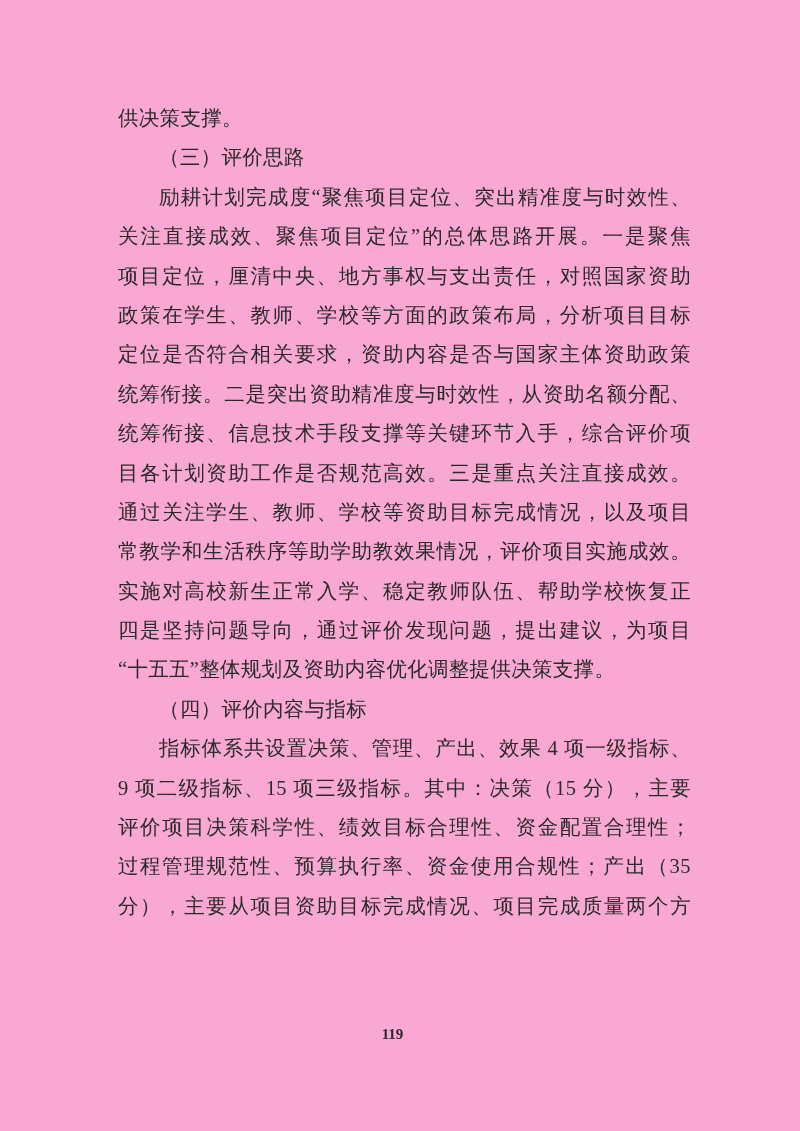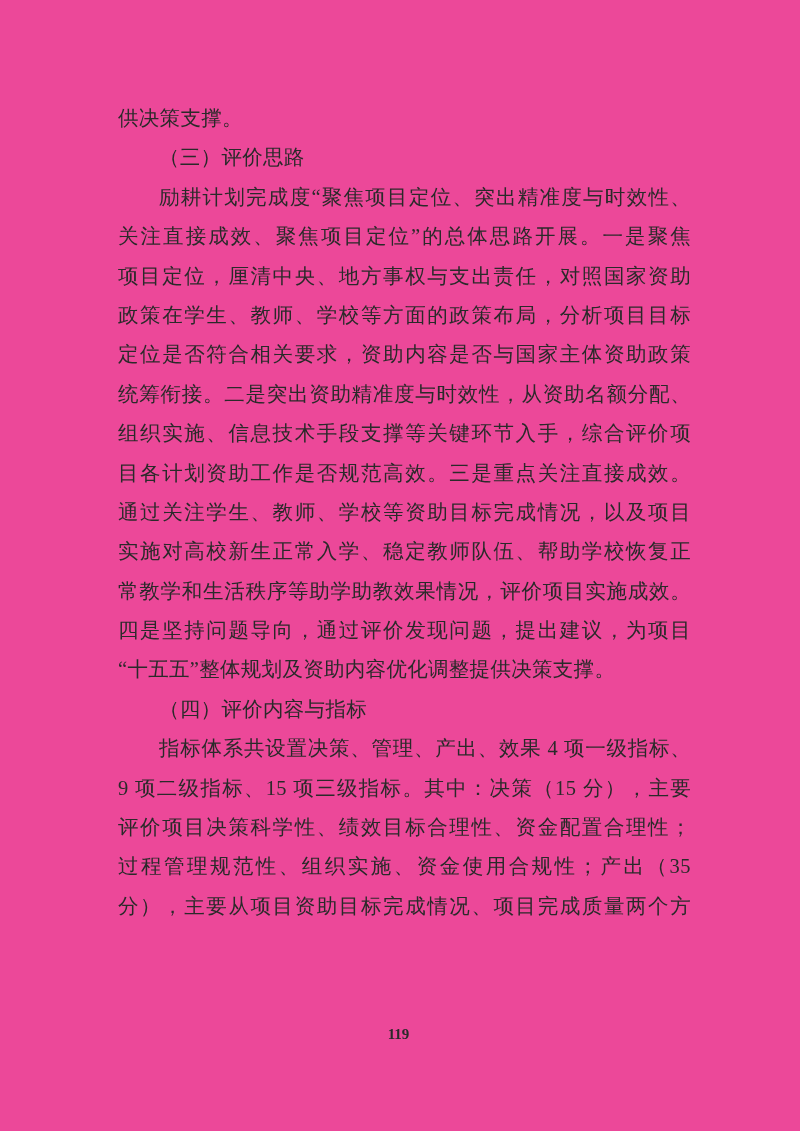--- a/index.html
+++ b/index.html
@@ -4,21 +4,21 @@
 <style>
   html, body {
     margin: 0;
     padding: 0;
     background: #ffffff;
   }
   .page {
     position: relative;
     width: 800px;
     height: 1131px;
-    background: #ec4899;
+    background: #f9a8d4;
     overflow: hidden;
     font-family: "Liberation Serif", "DejaVu Serif", serif;
   }
   .text-block {
     position: absolute;
     left: 118px;
     top: 99px;
     width: 573px;
   }
   .doc-line {
@@ -37,21 +37,21 @@
   }
   .doc-line.indent {
     text-indent: 41px;
   }
   .doc-line b {
     font-weight: 400;
     letter-spacing: 0.5px;
   }
   .page-number {
     position: absolute;
-    left: 112px;
+    left: 106px;
     width: 573px;
     top: 1026px;
     text-align: center;
     font-size: 15px;
     font-weight: 700;
     color: #2a2a2a;
     font-family: "Liberation Serif", "DejaVu Serif", serif;
   }
 </style>
 </head>
@@ -60,28 +60,28 @@
 <div class="page">
   <div class="text-block">
       <div class="doc-line"><span>供决策支撑。</span></div>
       <div class="doc-line indent"><span>（三）评价思路</span></div>
       <div class="doc-line justify indent"><span>励耕计划完成度“聚焦项目定位、突出精准度与时效性、</span></div>
       <div class="doc-line justify"><span>关注直接成效、聚焦项目定位”的总体思路开展。一是聚焦</span></div>
       <div class="doc-line justify"><span>项目定位，厘清中央、地方事权与支出责任，对照国家资助</span></div>
       <div class="doc-line justify"><span>政策在学生、教师、学校等方面的政策布局，分析项目目标</span></div>
       <div class="doc-line justify"><span>定位是否符合相关要求，资助内容是否与国家主体资助政策</span></div>
       <div class="doc-line justify"><span>统筹衔接。二是突出资助精准度与时效性，从资助名额分配、</span></div>
-      <div class="doc-line justify"><span>组织实施、信息技术手段支撑等关键环节入手，综合评价项</span></div>
+      <div class="doc-line justify"><span>统筹衔接、信息技术手段支撑等关键环节入手，综合评价项</span></div>
       <div class="doc-line justify"><span>目各计划资助工作是否规范高效。三是重点关注直接成效。</span></div>
       <div class="doc-line justify"><span>通过关注学生、教师、学校等资助目标完成情况，以及项目</span></div>
+      <div class="doc-line justify"><span>常教学和生活秩序等助学助教效果情况，评价项目实施成效。</span></div>
       <div class="doc-line justify"><span>实施对高校新生正常入学、稳定教师队伍、帮助学校恢复正</span></div>
-      <div class="doc-line justify"><span>常教学和生活秩序等助学助教效果情况，评价项目实施成效。</span></div>
       <div class="doc-line justify"><span>四是坚持问题导向，通过评价发现问题，提出建议，为项目</span></div>
       <div class="doc-line"><span>“十五五”整体规划及资助内容优化调整提供决策支撑。</span></div>
       <div class="doc-line indent"><span>（四）评价内容与指标</span></div>
       <div class="doc-line justify indent"><span>指标体系共设置决策、管理、产出、效果 4 项一级指标、</span></div>
       <div class="doc-line justify"><span>9 项二级指标、15 项三级指标。其中：决策（</span><b>15</b><span> 分），主要</span></div>
       <div class="doc-line justify"><span>评价项目决策科学性、绩效目标合理性、资金配置合理性；</span></div>
-      <div class="doc-line justify"><span>过程管理规范性、组织实施、资金使用合规性；产出（</span><b>35</b></div>
+      <div class="doc-line justify"><span>过程管理规范性、预算执行率、资金使用合规性；产出（</span><b>35</b></div>
       <div class="doc-line justify"><span>分），主要从项目资助目标完成情况、项目完成质量两个方</span></div>
     </div>
   <div class="page-number">119</div>
 </div>
 
 </body></html>

